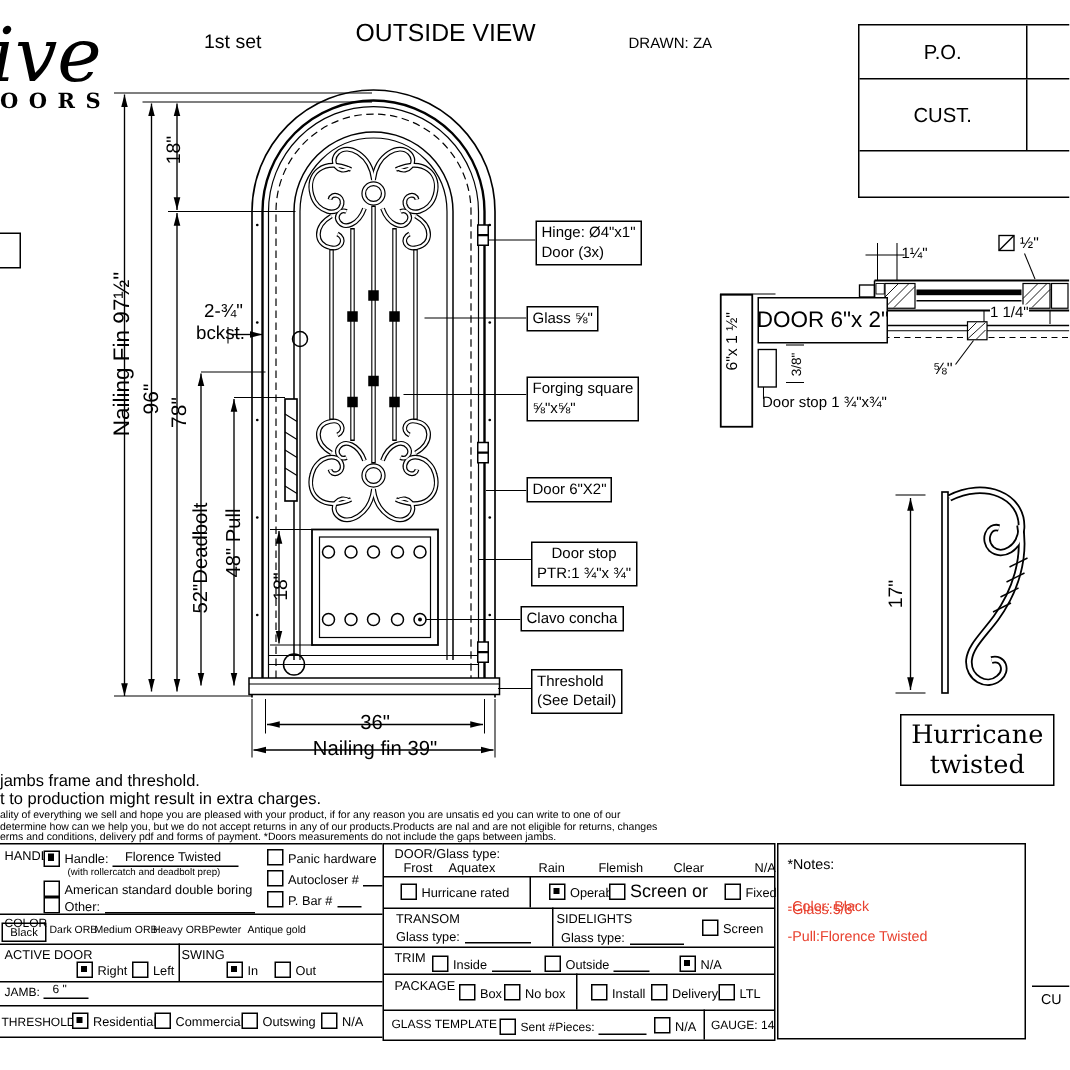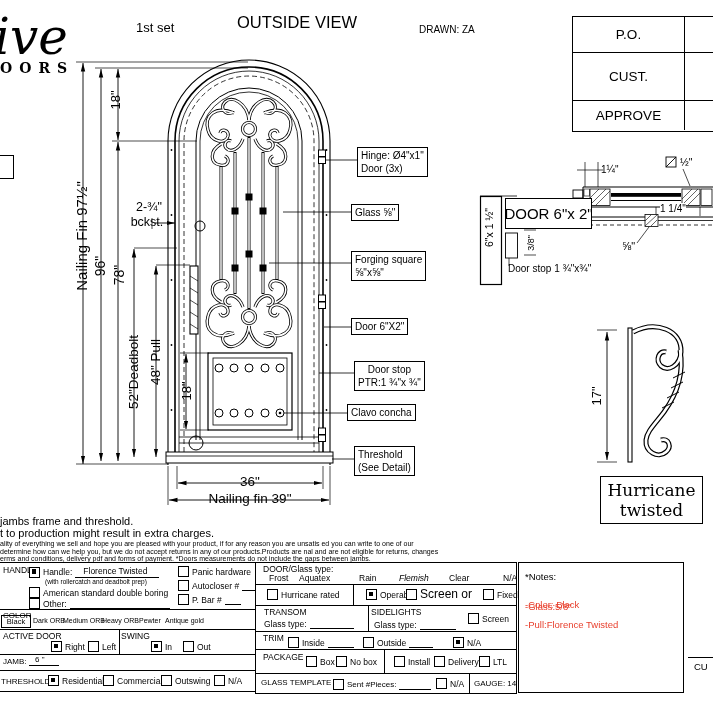--- a/index.html
+++ b/index.html
@@ -271,21 +271,20 @@
   <div class="ptable" style="left:572px;top:16px;width:170px;height:114px;">
     <div class="prow" style="height:35px;">
       <div class="plabel">P.O.</div>
       <div class="pval"></div>
     </div>
     <div class="prow" style="height:47px;">
       <div class="plabel">CUST.</div>
       <div class="pval"></div>
     </div>
     <div class="prow" style="height:29px;">
-      <div class="plabel">APPROVE</div>
       <div class="pval"></div>
     </div>
   </div>
 
   <div class="abs" style="left:-8px;top:155px;width:20px;height:22px;border:1.5px solid #000;"></div>
 
   <div class="rlbl" style="left:2px;top:228px;width:160px;height:16px;font-size:15px;line-height:16px;">Nailing Fin 97½"</div>
   <div class="rlbl" style="left:80px;top:258px;width:40px;height:16px;font-size:14px;line-height:16px;">96"</div>
   <div class="rlbl" style="left:99px;top:267px;width:40px;height:16px;font-size:14px;line-height:16px;">78"</div>
   <div class="rlbl" style="left:99px;top:92px;width:34px;height:16px;font-size:13px;line-height:16px;">18"</div>
@@ -435,21 +434,21 @@
     <div class="fline" style="top:110px;"></div>
     <div class="fvline" style="left:97px;top:21px;height:21px;"></div>
     <div class="fvline" style="left:112px;top:42px;height:26px;"></div>
     <div class="fvline" style="left:128px;top:86px;height:24px;"></div>
     <div class="fvline" style="left:213px;top:110px;height:20px;"></div>
 
     <div class="ftitle" style="left:7px;top:1px;">DOOR/Glass type:</div>
     <div class="fitem" style="left:13px;top:10px;">Frost</div>
     <div class="fitem" style="left:43px;top:10px;">Aquatex</div>
     <div class="fitem" style="left:103px;top:10px;">Rain</div>
-    <div class="fitem" style="left:143px;top:10px;font-style:italic;">Flemish</div>
+    <div class="fitem" style="left:143px;top:10px;">Flemish</div>
     <div class="fitem" style="left:193px;top:10px;">Clear</div>
     <div class="fitem" style="left:247px;top:10px;">N/A</div>
 
     <div class="fitem" style="left:11px;top:26px;">
       <span class="cb"></span>
       <span>Hurricane rated</span>
     </div>
     <div class="fitem" style="left:110px;top:26px;">
       <span class="cb on"></span>
       <span>Operable</span>

